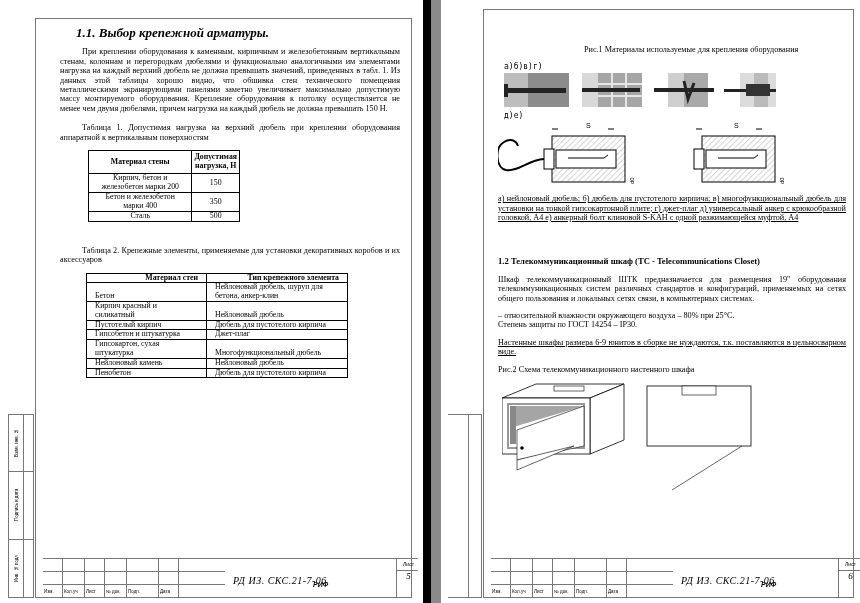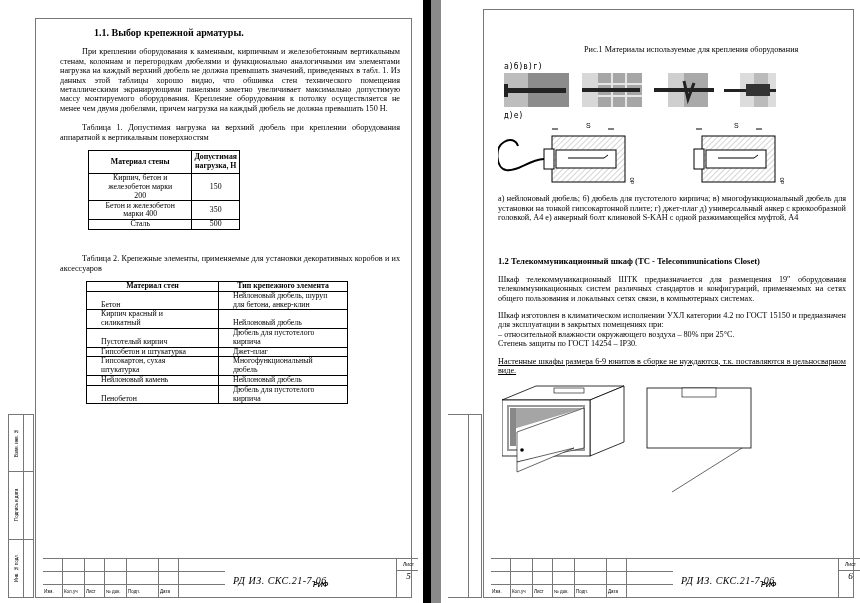--- a/index.html
+++ b/index.html
@@ -8,27 +8,27 @@
   #page-left{left:0;width:418px;}
   #page-right{left:448px;width:412px;}
   .divider{position:absolute;left:418px;top:0;width:30px;height:603px;background:#fff;}
   .divider .blk{position:absolute;left:5px;top:0;width:8px;height:603px;background:#000;}
   .divider .gry{position:absolute;left:13px;top:0;width:10px;height:603px;background:#8a8a8a;}
   .frame{position:absolute;border:1px solid #777;box-sizing:border-box;}
   #page-left .frame{left:35px;top:18px;width:377px;height:580px;}
   #page-right .frame{left:35px;top:9px;width:371px;height:589px;}
   .content{position:absolute;font-size:8.2px;line-height:9.4px;}
   .para{text-align:justify;text-indent:22px;margin:0 0 8px 0;}
-  .heading{font-weight:bold;font-size:10px;margin:0 0 10px 34px;}
+  .heading{font-weight:bold;font-size:13px;margin:0 0 10px 16px;font-style:italic;}
   .heading2{font-weight:bold;font-size:8.6px;margin:0 0 8px 0;}
   table.doc{border-collapse:collapse;font-size:7.8px;line-height:8.8px;}
-  table.doc td,table.doc th{border:1px solid #000;padding:0 14px;vertical-align:bottom;}
+  table.doc td,table.doc th{border:1px solid #000;padding:0 8px;vertical-align:bottom;}
   table.t1 th{font-weight:bold;text-align:center;vertical-align:middle;padding:2px;}
   table.t1 td{text-align:center;vertical-align:middle;}
-  table.t2 th{font-weight:bold;text-align:center;}
+  table.t2 th{font-weight:bold;text-align:right;}
   
   .stamp{position:absolute;left:43px;bottom:5px;height:40px;border-top:1px solid #777;box-sizing:border-box;}
   #page-left .stamp{width:377px;}
   #page-right .stamp{width:371px;}
   .stamp-grid{position:absolute;left:0;top:0;width:182px;height:39px;}
   .stamp-grid .row{display:flex;height:13px;border-bottom:1px solid #777;box-sizing:border-box;}
   .stamp-grid .row:last-child{border-bottom:none;}
   .stamp-grid .cell{border-right:1px solid #777;box-sizing:border-box;font-family:"Liberation Sans",sans-serif;font-size:4.5px;line-height:13px;padding-left:1px;overflow:hidden;white-space:nowrap;}
   .c1{width:20px}.c2{width:22px}.c3{width:20px}.c4{width:22px}.c5{width:32px}.c6{width:20px}
   .stamp-code{position:absolute;left:190px;top:16px;font-style:italic;font-size:10px;font-family:"Liberation Serif",serif;letter-spacing:0.5px;}
@@ -224,30 +224,30 @@
         <line x1="2" y1="9" x2="8" y2="9" stroke="#000"></line>
           <line x1="62" y1="9" x2="68" y2="9" stroke="#000"></line>
         <rect x="8" y="16" width="73" height="46" fill="url(#hatch)" stroke="#000"></rect>
         <rect x="12" y="30" width="60" height="18" fill="#fff" stroke="#000"></rect>
         <path d="M24 38 H60 L64 35" stroke="#000" fill="none"></path>
         <rect x="0" y="29" width="10" height="20" fill="#fff" stroke="#000"></rect>
         <text x="90" y="64" font-size="6" font-family="Liberation Sans, sans-serif" transform="rotate(-90 90 64)">d0</text>
       </g>
     </svg>
 
-    <p class="para" style="text-indent:0;margin-top:4px;">а) нейлоновый дюбель; б) дюбель для пустотелого кирпича; в) многофункциональный дюбель для установки на тонкой гипсокартонной плите; г) джет-плаг д) универсальный анкер с крюкообразной головкой, А4 е) анкерный болт клиновой S-KAH с одной разжимающейся муфтой, А4</p>
+    <p class="para" style="text-indent:0;margin-top:4px;text-decoration:underline;">а) нейлоновый дюбель; б) дюбель для пустотелого кирпича; в) многофункциональный дюбель для установки на тонкой гипсокартонной плите; г) джет-плаг д) универсальный анкер с крюкообразной головкой, А4 е) анкерный болт клиновой S-KAH с одной разжимающейся муфтой, А4</p>
 
     <div class="heading2" style="margin-top:35px;">1.2 Телекоммуникационный шкаф (TC - Telecommunications Closet)</div>
     <p class="para" style="text-indent:0;">Шкаф телекоммуникационный ШТК предназначается для размещения 19" оборудования телекоммуникационных систем различных стандартов и конфигураций, применяемых на сетях общего пользования и локальных сетях связи, в компьютерных системах.</p>
     <div style="margin-bottom:8px;text-align:justify;">
-      <div>Шкаф изготовлен в климатическом исполнении УХЛ категории 4.2 по ГОСТ 15150 и предназначен для эксплуатации в закрытых помещениях при:</div>
       <div>– относительной влажности окружающего воздуха – 80% при 25°С.</div>
       <div>Степень защиты по ГОСТ 14254 – IP30.</div>
     </div>
     <p class="para underlined" style="text-indent:0;">Настенные шкафы размера 6-9 юнитов в сборке не нуждаются, т.к. поставляются в цельносварном виде.</p>
+    <div class="fig-caption">Рис.2 Схема телекоммуникационного настенного шкафа</div>
 
     <svg width="300" height="120" style="display:block;margin:8px 0 0 4px;">
       <g>
         <polygon points="0,16 34,2 122,2 88,16" fill="#fff" stroke="#000" stroke-width="0.8"></polygon>
         <rect x="52" y="4" width="30" height="5" fill="#fff" stroke="#000" stroke-width="0.6"></rect>
         <polygon points="88,16 122,2 122,58 88,72" fill="#fff" stroke="#000" stroke-width="0.8"></polygon>
         <rect x="0" y="16" width="88" height="56" fill="#fff" stroke="#000" stroke-width="0.8"></rect>
         <rect x="6" y="22" width="76" height="44" fill="#fff" stroke="#999" stroke-width="2"></rect>
         <polygon points="8,24 82,24 8,46" fill="#a5a5a5"></polygon>
         <rect x="8" y="24" width="6" height="38" fill="#888"></rect>

